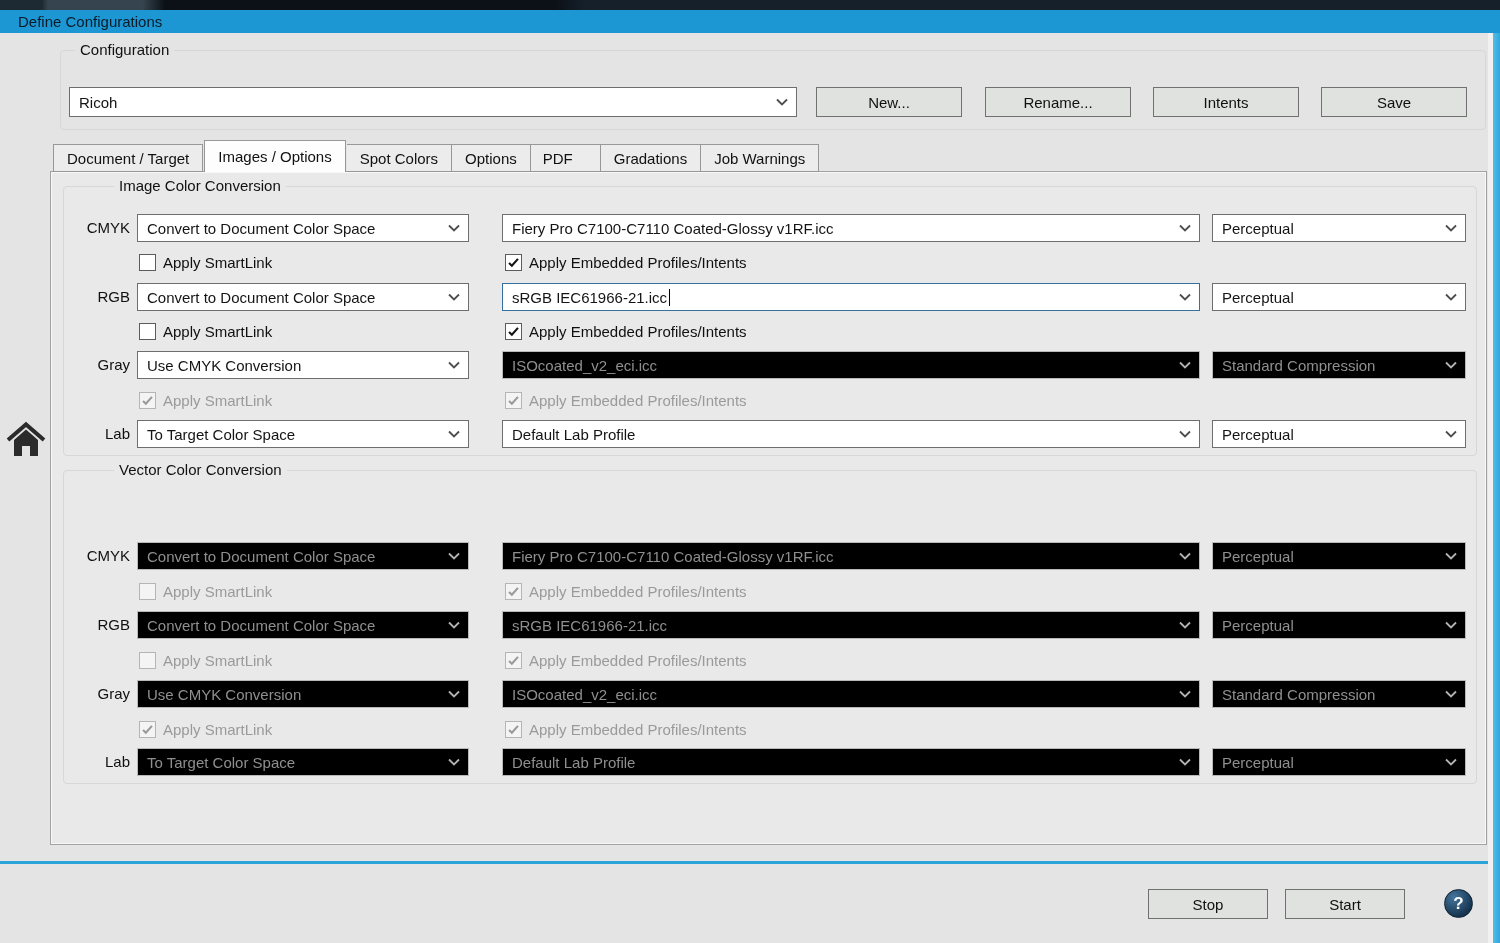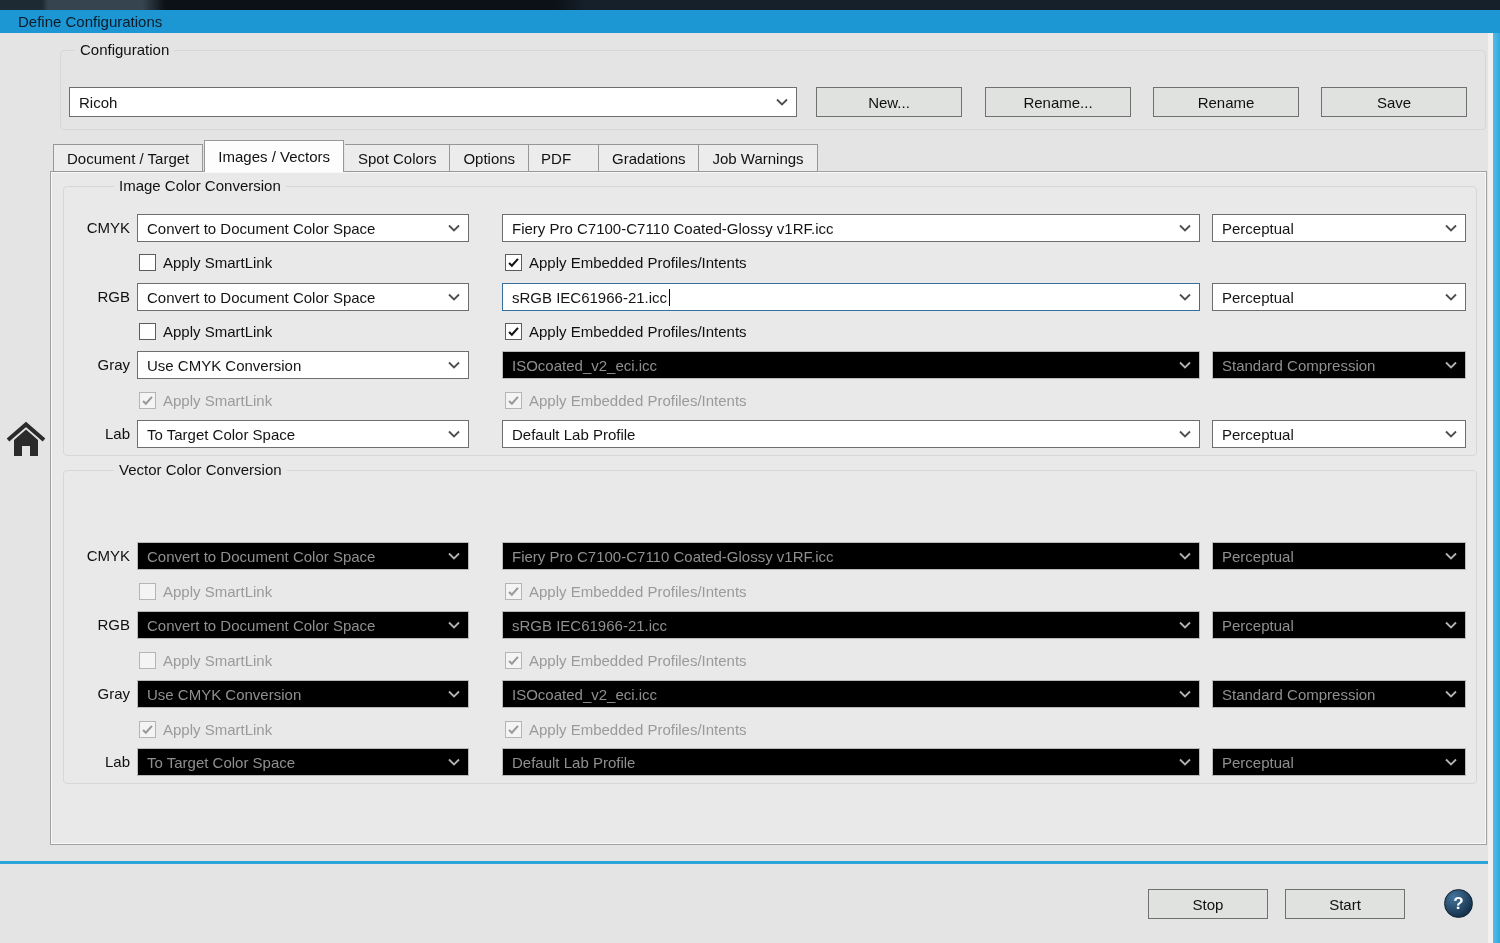--- a/index.html
+++ b/index.html
@@ -105,33 +105,33 @@
           </svg>
         </span>
     </div>
     <div class="btn" style="left:755px;top:36px;width:146px;">
         <span>New...</span>
       </div>
     <div class="btn" style="left:924px;top:36px;width:146px;">
         <span>Rename...</span>
       </div>
     <div class="btn" style="left:1092px;top:36px;width:146px;">
-        <span>Rename</span>
+        <span>Intents</span>
       </div>
     <div class="btn" style="left:1260px;top:36px;width:146px;">
         <span>Save</span>
       </div>
   </div>
 
   <div class="tabs">
     <div class="tab">
         <span>Document / Target</span>
       </div>
     <div class="tab active">
-        <span>Images / Vectors</span>
+        <span>Images / Options</span>
       </div>
     <div class="tab">
         <span>Spot Colors</span>
       </div>
     <div class="tab">
         <span>Options</span>
       </div>
     <div class="tab pdf">
         <span>PDF</span>
       </div>

